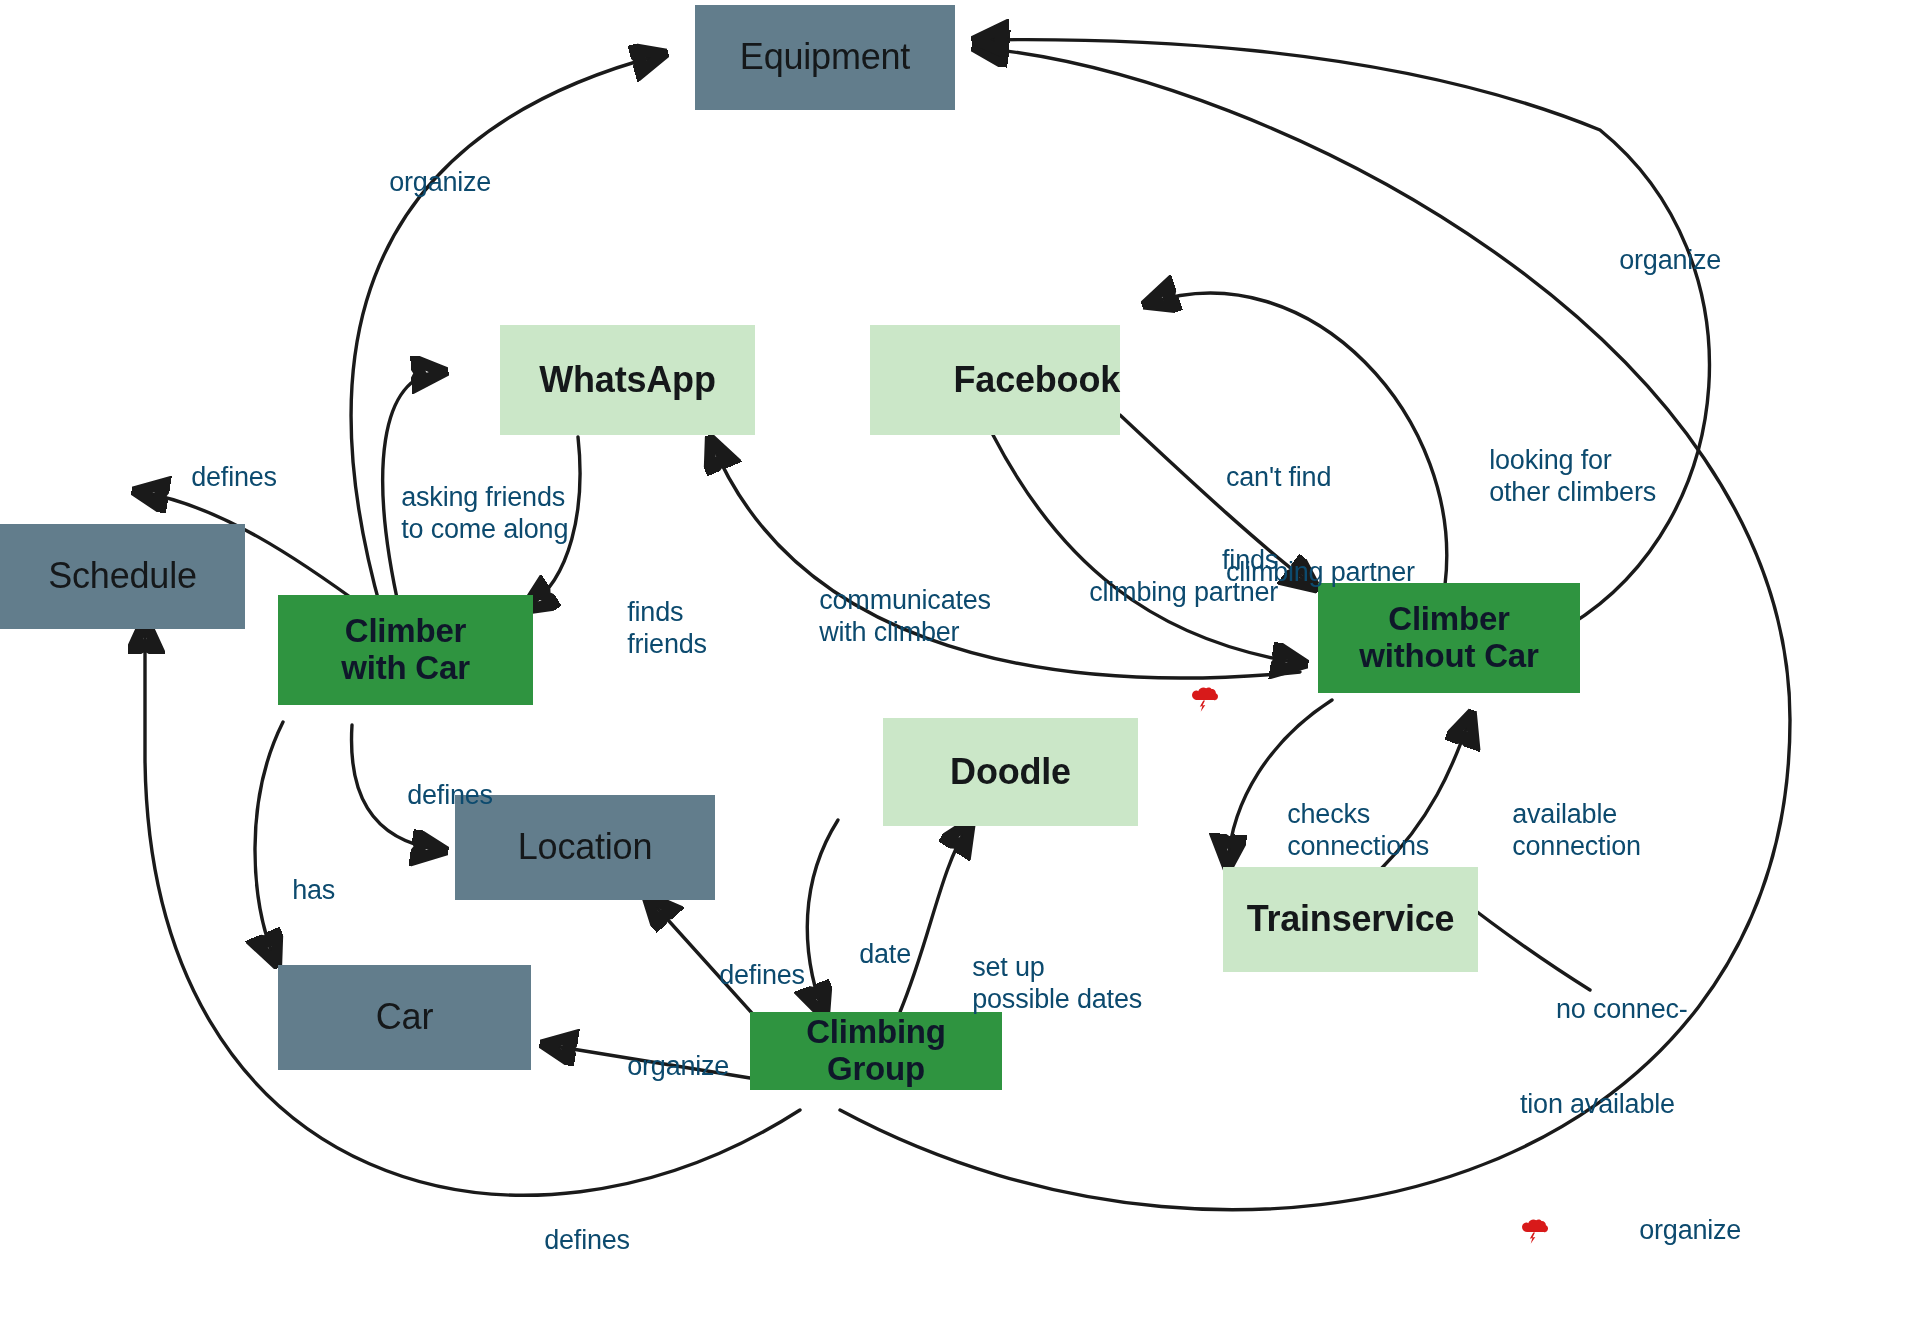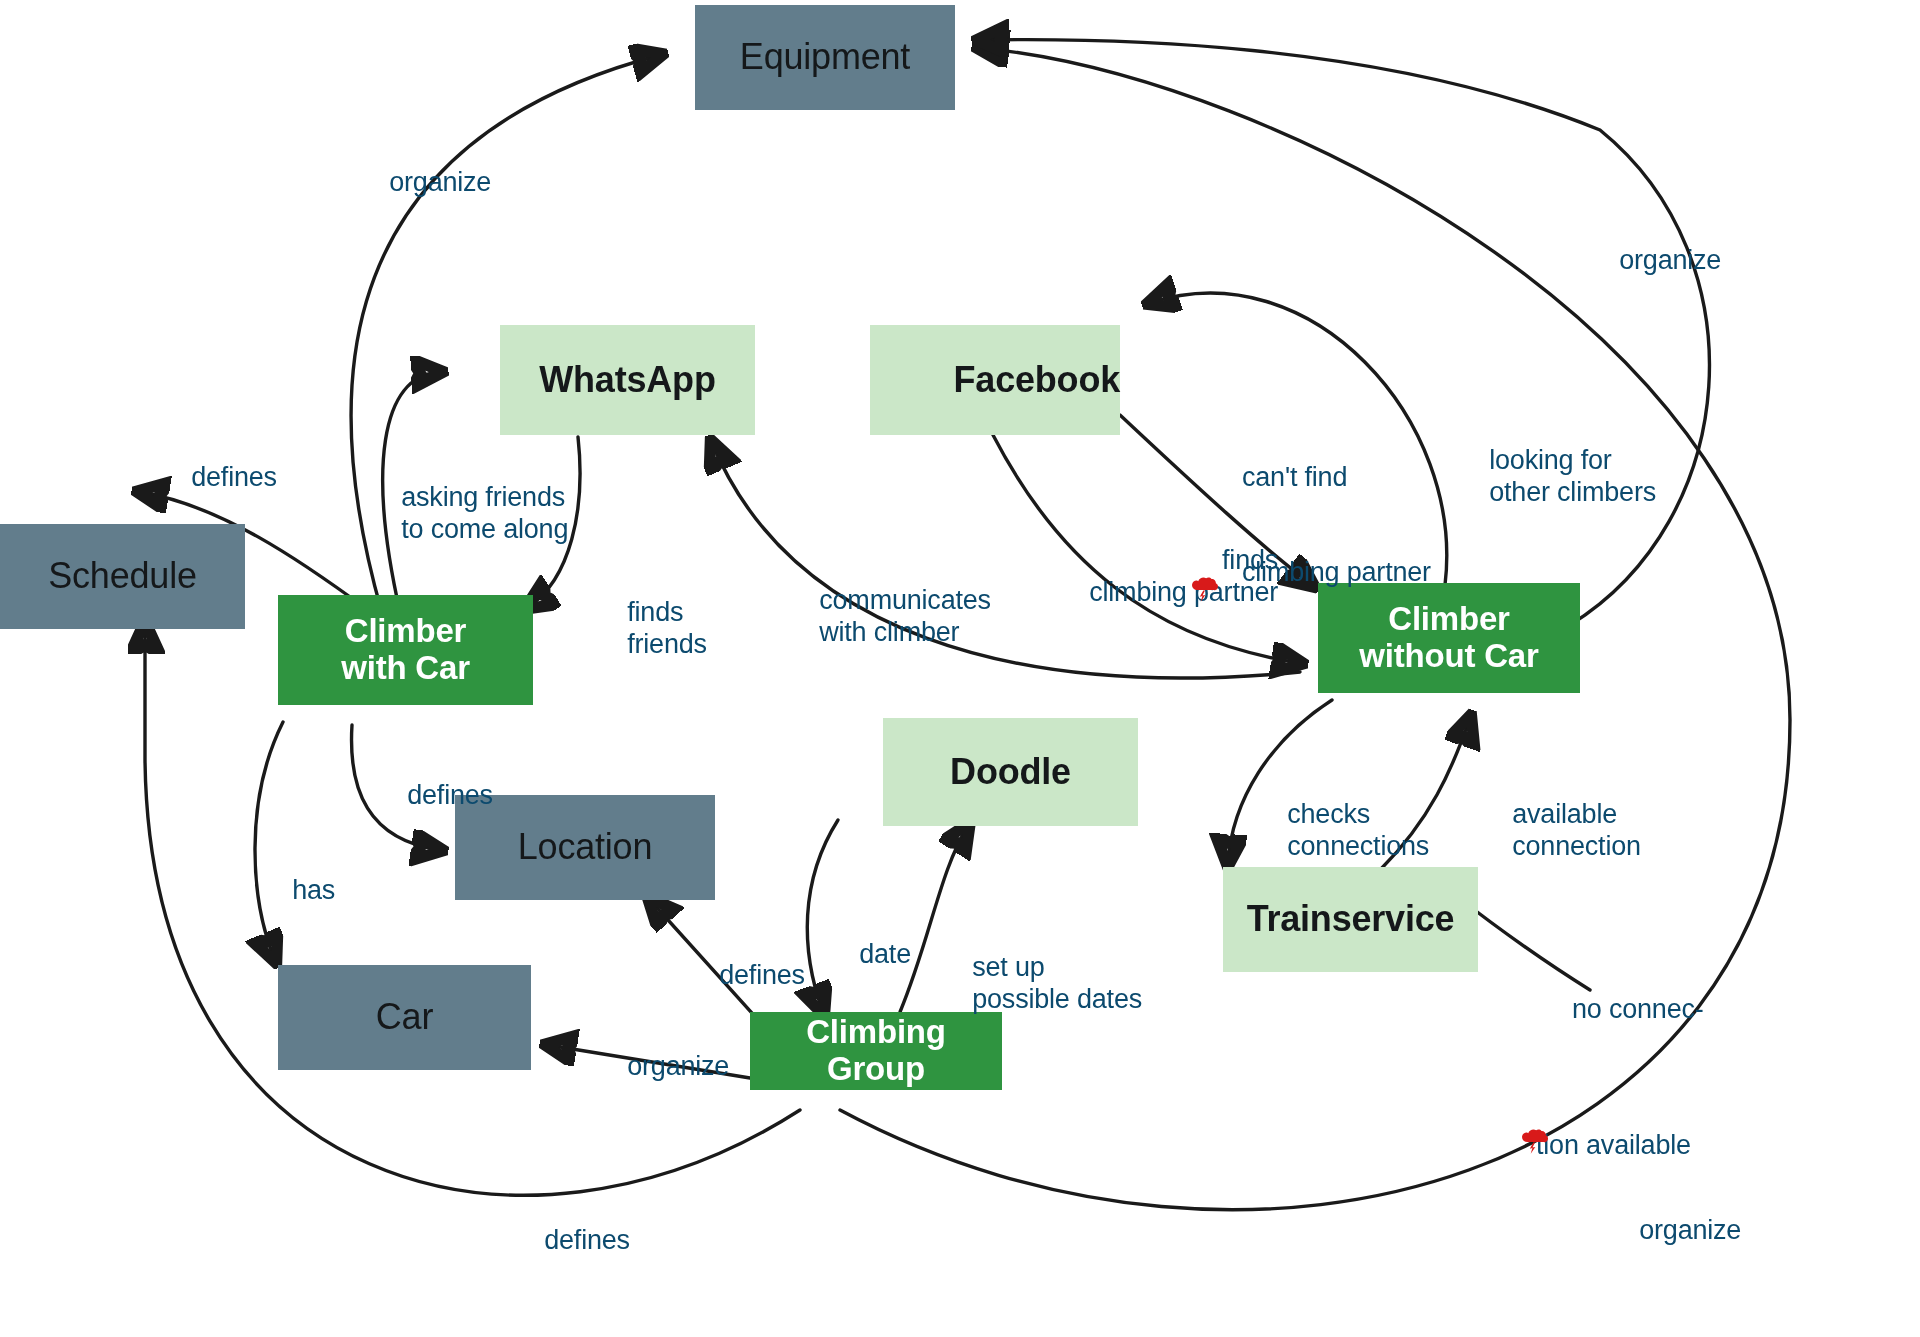--- a/index.html
+++ b/index.html
@@ -32,36 +32,36 @@
     position: absolute;
     display: flex;
     align-items: center;
     justify-content: center;
     text-align: center;
     box-sizing: border-box;
     line-height: 1.12;
     letter-spacing: -0.2px;
   }
   .node-slate { background: #627d8c; color: #15181a; }
-  .node-green { background: #2f9440; color: #ffffff; font-weight: bold; }
+  .node-green { background: #2f9440; color: #0f172a; font-weight: bold; }
   .node-mint  { background: #cbe7c8; color: #15181a; font-weight: bold; }
   .node span { display: block; }
   .edge-label {
     position: absolute;
     color: #0c4a6e;
     font-size: 27px;
     line-height: 1.18;
     letter-spacing: -0.2px;
     white-space: pre;
     font-family: "Liberation Sans", sans-serif;
   }
   .edge-label.with-icon {
     display: flex;
-    align-items: center;
-    gap: 16px;
+    align-items: flex-end;
+    gap: 0px;
   }
   .storm-icon {
     display: inline-block;
     width: 30px;
     height: 32px;
     position: relative;
     flex: 0 0 auto;
     margin-right: 6px;
     margin-top: 3px;
   }
@@ -262,17 +262,17 @@
 
   <div class="edge-label with-icon" style="left:1520px; top:930px;">
     <span class="storm-icon">
       <svg width="30" height="32" viewBox="0 0 30 32">
         <path d="M8.2 6.2c1.3-3.2 5.1-4.6 7.9-2.9 1.6-1.3 4.1-1.1 5.4.6 2.5-.2 4.6 1.9 4.4 4.4 2.1.9 2.8 3.6 1.4 5.4-.9 1.2-2.4 1.7-3.8 1.4H7.1C4 15.1 1.6 12.4 2.1 9.3 2.5 7 4.6 5.4 6.9 5.6c.4 0 .9.2 1.3.6z" fill="#d81a1a"></path>
         <path d="M13.3 15.6l-3.5 6.1 2.6-.6-1.7 5.6 4.6-6.6-2.8.5 2.5-5z" fill="#d81a1a"></path>
       </svg>
     </span>
     <span style="display:block;">
       <span style="display:block;">no connec-</span>
-      <span style="display:block; margin-left:-36px;margin-top:41px;">tion available</span>
+      <span style="display:block; margin-left:-36px;">tion available</span>
     </span>
   </div>
 
 </div>
 
 </body></html>

